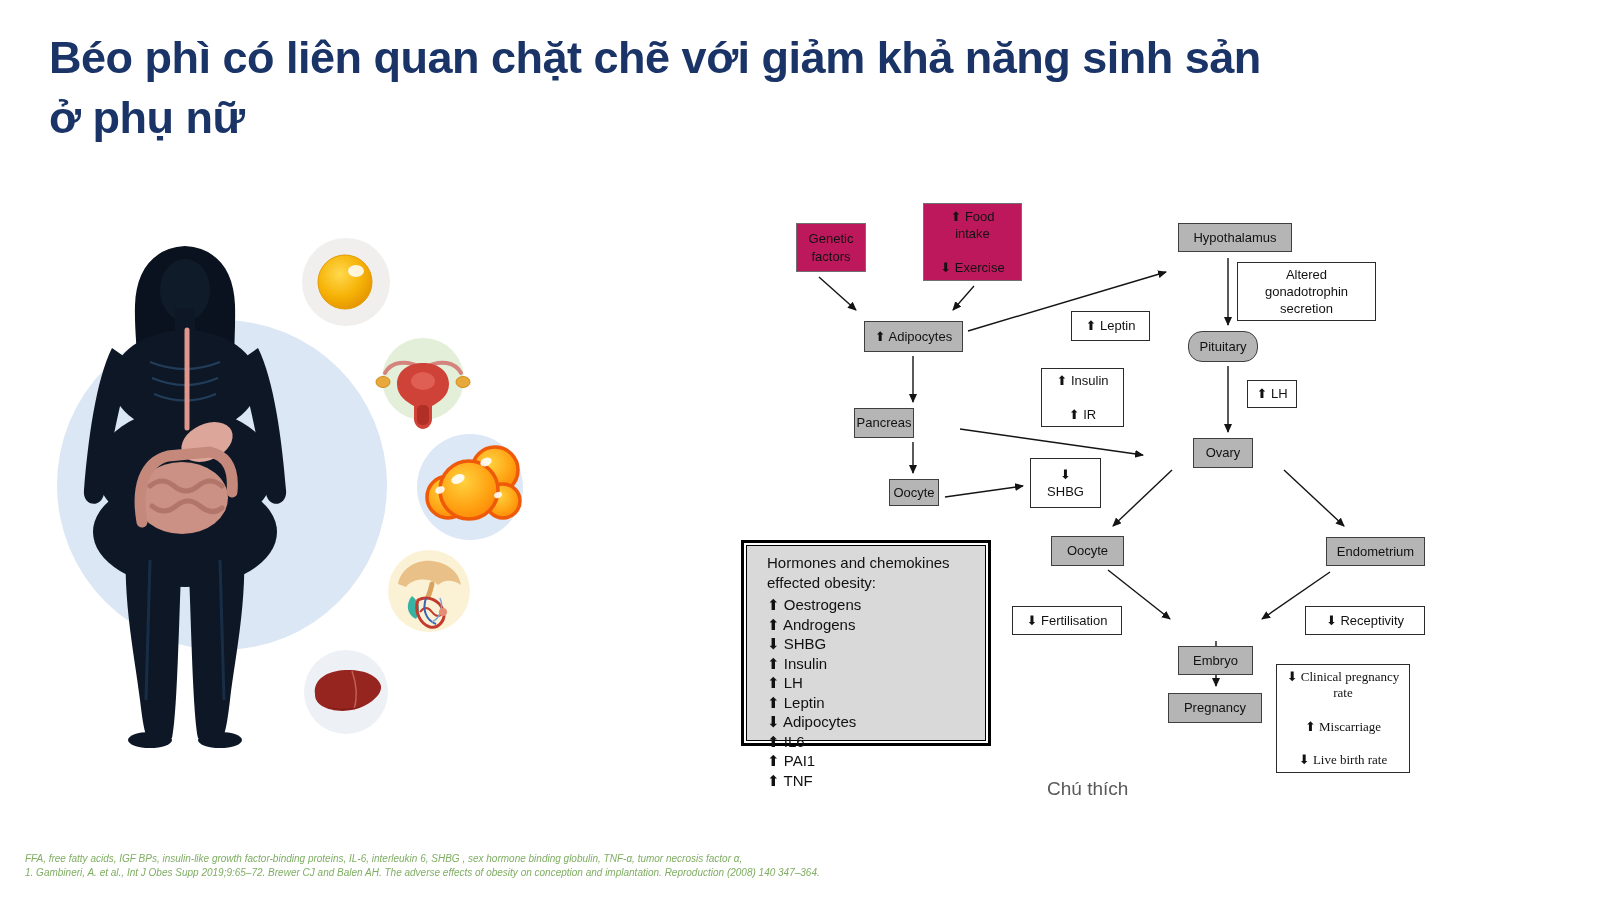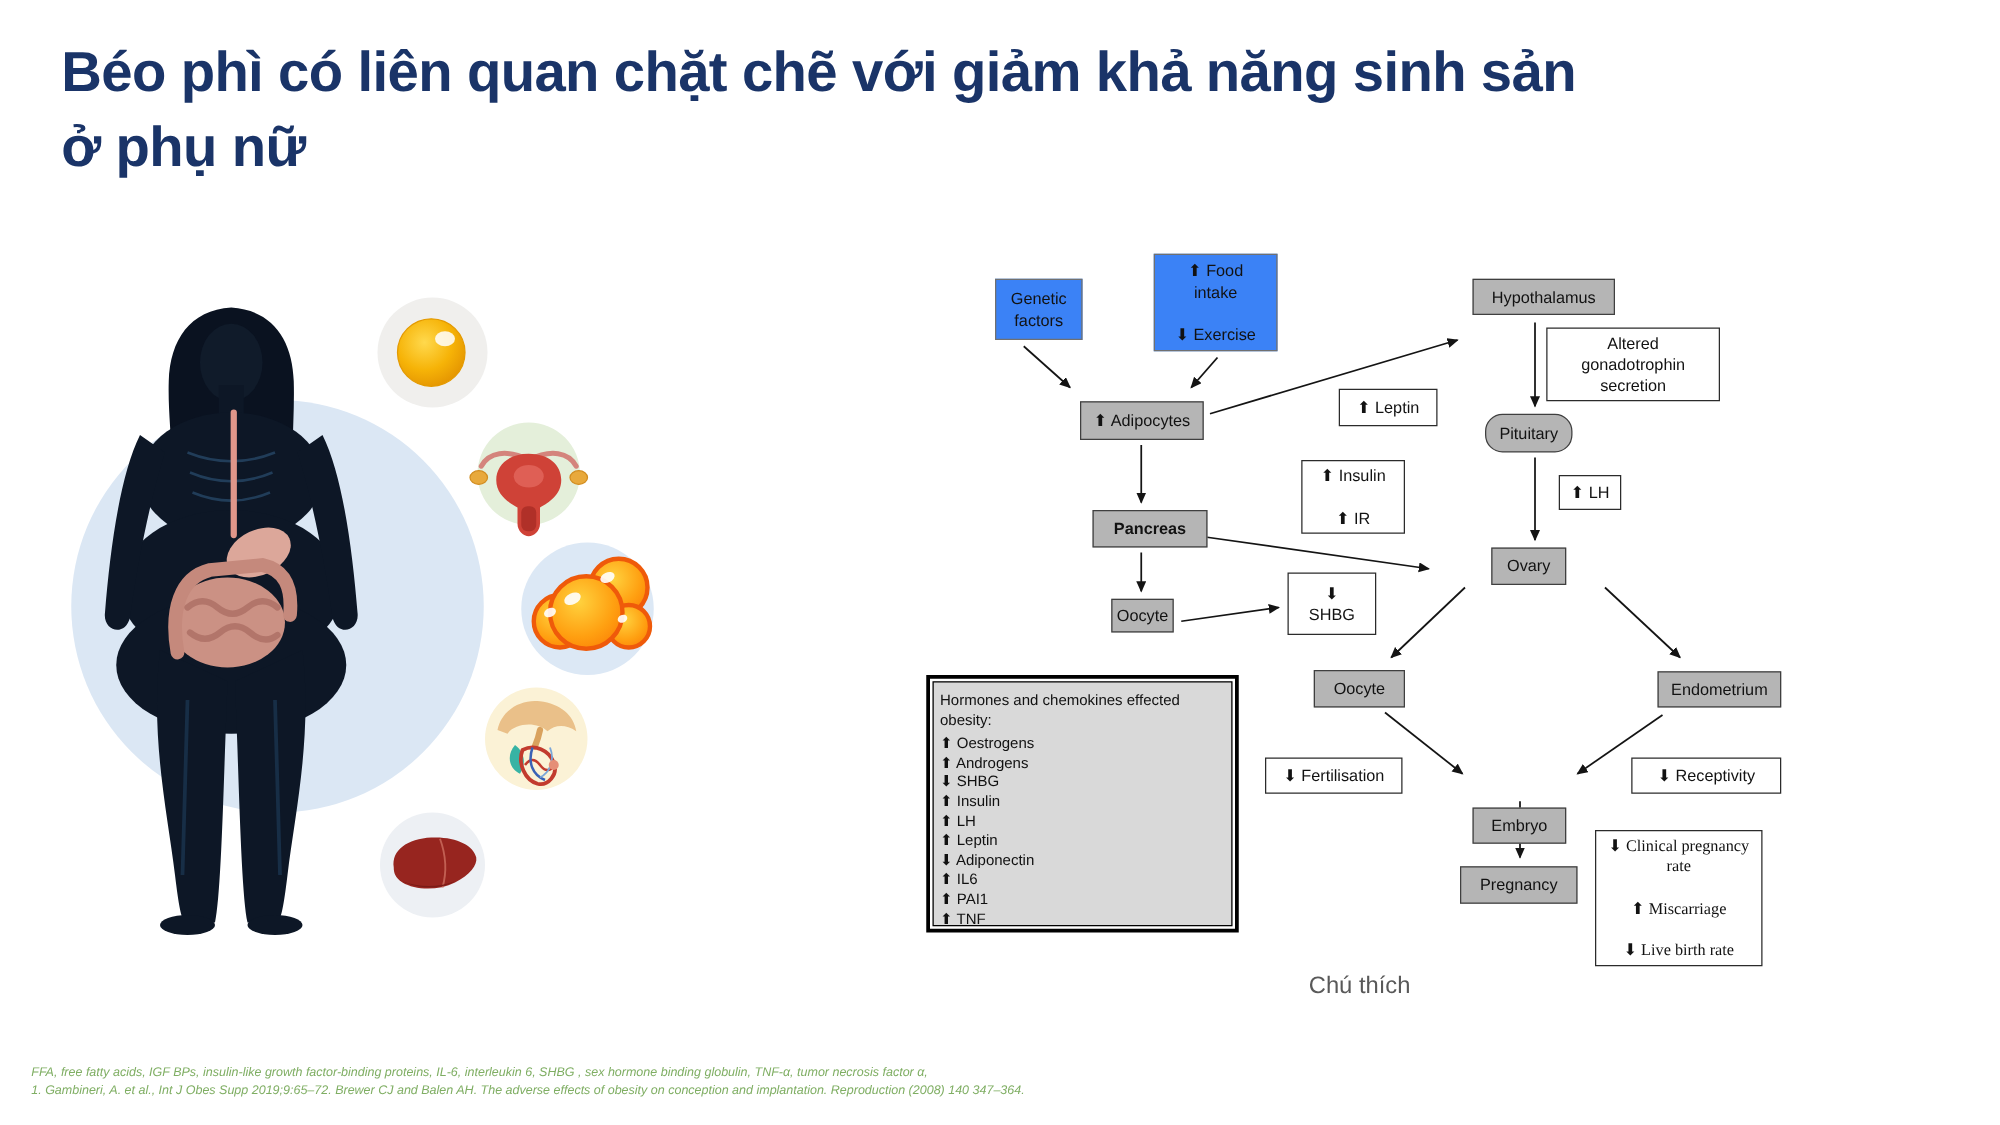--- a/index.html
+++ b/index.html
@@ -6,29 +6,29 @@
   .slide{position:relative;width:1600px;height:900px;background:#ffffff;overflow:hidden;
          font-family:"Liberation Sans",sans-serif;}
   .title{position:absolute;left:49px;top:28px;width:1500px;
          font-size:45px;font-weight:bold;line-height:1.33;color:#1a3468;
          white-space:pre-line;letter-spacing:-0.5px;}
   
   .box{position:absolute;display:flex;align-items:center;justify-content:center;
        text-align:center;white-space:pre-line;font-size:13px;line-height:1.32;
        color:#121212;box-sizing:border-box;}
   .g{background:#b5b5b5;border:1.6px solid #3f3f3f;}
-  .lg{background:#3b82f6;border:1.5px solid #707070;}
+  .lg{background:#be185d;border:1.5px solid #707070;}
   .w{background:#ffffff;border:1.4px solid #2b2b2b;}
   .tight{line-height:1.28;}
   .arrows{position:absolute;left:0;top:0;width:1600px;height:900px;pointer-events:none;}
   
   .legendbox{position:absolute;left:741px;top:540px;width:250px;height:206px;
              border:3px solid #000;background:#fff;padding:2px;box-sizing:border-box;}
   .legendbox-inner{border:1px solid #000;background:#d9d9d9;width:100%;height:100%;
-                   box-sizing:border-box;padding:7px 5px;font-size:12px;line-height:1.3;
+                   box-sizing:border-box;padding:7px 20px;font-size:15px;line-height:1.3;
                    color:#111;}
   .legend-title{margin-bottom:3px;}
   .legend-item{display:block;}
   .caption{position:absolute;left:1047px;top:778px;font-size:19px;color:#595959;}
   .footnotes{position:absolute;left:25px;top:852px;font-size:10px;font-style:italic;
              color:#7fae63;line-height:1.42;}
   .illu{position:absolute;left:40px;top:228px;}
 </style>
 </head>
 <body>
@@ -163,21 +163,21 @@
   <div class="box g" style="left:864px;top:321px;width:99px;height:31px;">⬆ Adipocytes</div>
   <div class="box w" style="left:1071px;top:311px;width:79px;height:30px;">⬆ Leptin</div>
   <div class="box w" style="left:1237px;top:262px;width:139px;height:59px;">Altered
 gonadotrophin
 secretion</div>
   <div class="box g" style="left:1188px;top:331px;width:70px;height:31px;border-radius:14px;">Pituitary</div>
   <div class="box w" style="left:1041px;top:368px;width:83px;height:59px;">⬆ Insulin
 
 ⬆ IR</div>
   <div class="box w" style="left:1247px;top:380px;width:50px;height:28px;">⬆ LH</div>
-  <div class="box g" style="left:874px;top:408px;width:92px;height:30px;font-weight:bold;">Pancreas</div>
+  <div class="box g" style="left:854px;top:408px;width:60px;height:30px;">Pancreas</div>
   <div class="box g" style="left:1193px;top:438px;width:60px;height:30px;">Ovary</div>
   <div class="box g" style="left:889px;top:479px;width:50px;height:27px;">Oocyte</div>
   <div class="box w" style="left:1030px;top:458px;width:71px;height:50px;">⬇
 SHBG</div>
   <div class="box g" style="left:1051px;top:536px;width:73px;height:30px;">Oocyte</div>
   <div class="box g" style="left:1326px;top:537px;width:99px;height:29px;">Endometrium</div>
   <div class="box w" style="left:1012px;top:606px;width:110px;height:29px;">⬇ Fertilisation</div>
   <div class="box g" style="left:1178px;top:606px;width:75px;height:29px;margin-top:40px;">Embryo</div>
   <div class="box w" style="left:1305px;top:606px;width:120px;height:29px;">⬇ Receptivity</div>
   <div class="box g" style="left:1168px;top:693px;width:94px;height:30px;">Pregnancy</div>
@@ -190,21 +190,21 @@
 
   <div class="legendbox">
     <div class="legendbox-inner">
       <div class="legend-title">Hormones and chemokines effected obesity:</div>
       <span class="legend-item">⬆ Oestrogens</span>
       <span class="legend-item">⬆ Androgens</span>
       <span class="legend-item">⬇ SHBG</span>
       <span class="legend-item">⬆ Insulin</span>
       <span class="legend-item">⬆ LH</span>
       <span class="legend-item">⬆ Leptin</span>
-      <span class="legend-item">⬇ Adiponectin</span>
+      <span class="legend-item">⬇ Adipocytes</span>
       <span class="legend-item">⬆ IL6</span>
       <span class="legend-item">⬆ PAI1</span>
       <span class="legend-item">⬆ TNF</span>
     </div>
   </div>
 
   <div class="caption">Chú thích</div>
 
   <div class="footnotes">
     <div>FFA, free fatty acids, IGF BPs, insulin-like growth factor-binding proteins,  IL-6, interleukin 6, SHBG , sex hormone binding globulin, TNF-α, tumor necrosis factor α,</div>

